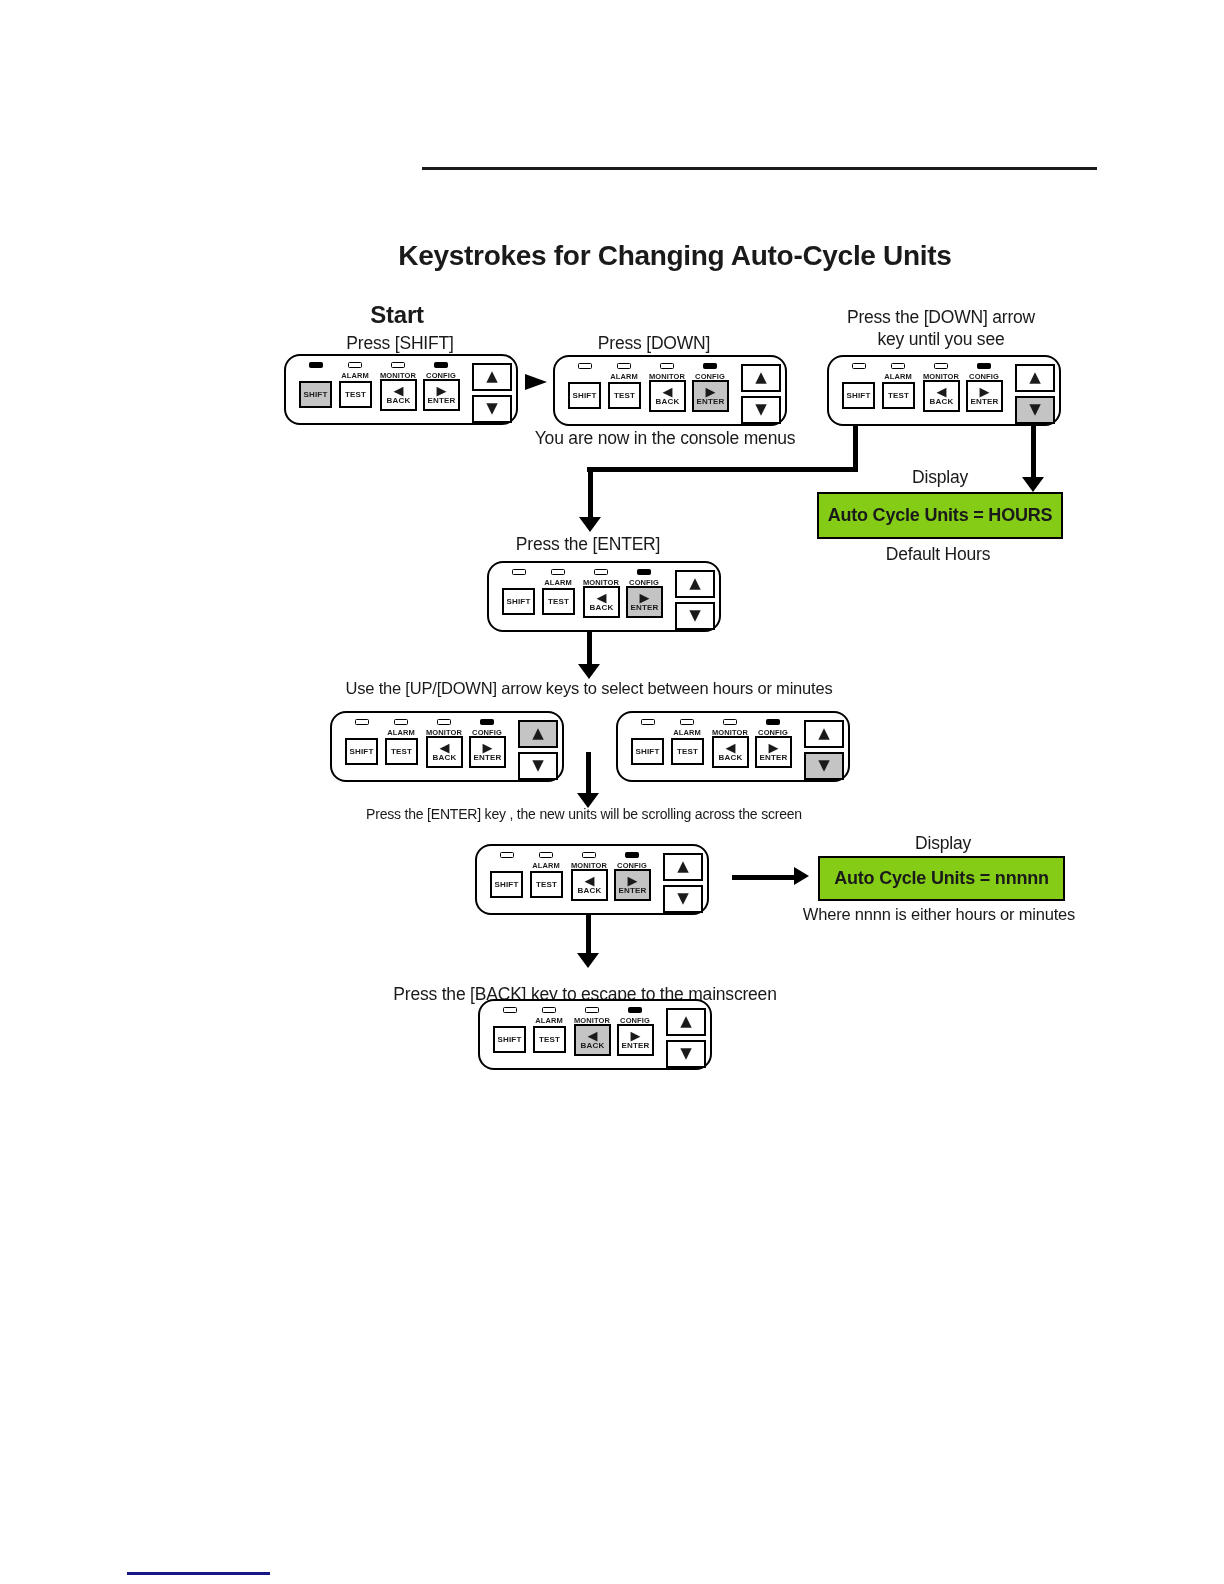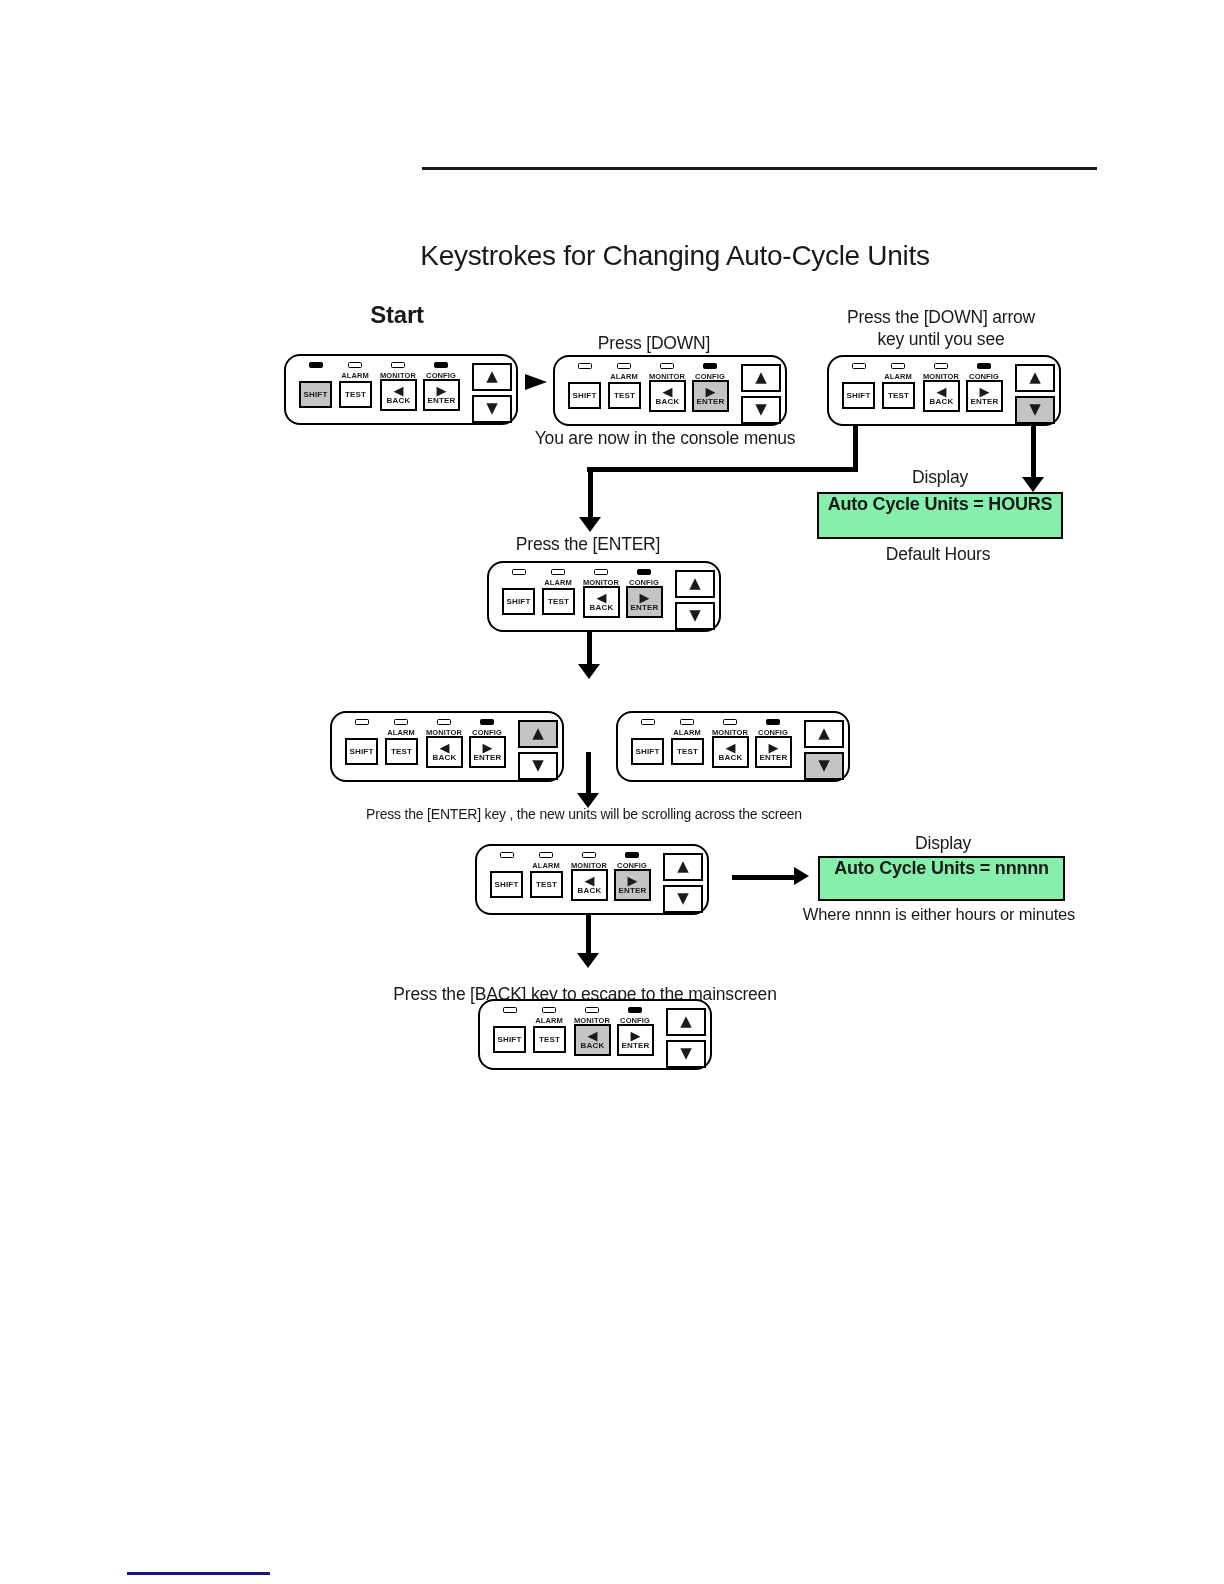--- a/index.html
+++ b/index.html
@@ -3,28 +3,28 @@
 <meta charset="utf-8">
 <style>
   *{box-sizing:border-box;margin:0;padding:0}
   html,body{background:#fff}
   body{width:1224px;height:1584px;position:relative;overflow:hidden;
        font-family:"Liberation Sans","DejaVu Sans",sans-serif;color:#1a1a1a}
   .page{position:absolute;inset:0}
   #diagram{position:absolute;inset:0}
   .rule{position:absolute;left:422px;top:167px;width:675px;height:2.5px;background:#1a1a1a}
   .title{position:absolute;left:375px;top:240px;width:600px;text-align:center;
-         font-size:28px;font-weight:400;letter-spacing:-0.3px}
+         font-size:28px;font-weight:700;letter-spacing:-0.3px}
   .footer-line{position:absolute;left:127px;top:1572px;width:143px;height:3px;background:#161685}
 
   .lbl{position:absolute;width:600px;text-align:center;white-space:pre-line;
        line-height:1.26;letter-spacing:-0.2px}
 
-  .dbox{position:absolute;border:2.5px solid #000;background:#86efac;
-        display:flex;justify-content:center}
+  .dbox{position:absolute;border:2.5px solid #000;background:#84cc16;
+        display:flex;align-items:center;justify-content:center}
   .dtext{font-weight:bold;font-size:18px;letter-spacing:-0.2px}
 
   .line{position:absolute;background:#000}
   .tri-down{position:absolute;width:0;height:0;border-left:11px solid transparent;
             border-right:11px solid transparent;border-top:15px solid #000}
   .tri-right{position:absolute;width:0;height:0;border-top:9px solid transparent;
              border-bottom:9px solid transparent;border-left:15px solid #000}
   .tri-right.big{border-top-width:8px;border-bottom-width:8px;border-left-width:22px}
 
   .panel{position:absolute;width:234px;height:71px;border:2.5px solid #000;
@@ -52,27 +52,29 @@
   .karr.ud{font-size:15px}
 </style>
 </head>
 <body>
 
 <div class="page">
   <div class="rule"></div>
   <h1 class="title">Keystrokes for Changing Auto-Cycle Units</h1>
   <div id="diagram">
       <div class="lbl" style="left: 97px; top: 300px; font-size: 24px; font-weight: 600;">Start</div>
+      <div class="lbl" style="left: 100px; top: 332px; font-size: 17.5px;">Press [SHIFT]</div>
       <div class="lbl" style="left: 354px; top: 332px; font-size: 17.5px;">Press [DOWN]</div>
       <div class="lbl" style="left: 641px; top: 306px; font-size: 17.5px;">Press the [DOWN] arrow
 key until you see</div>
       <div class="lbl" style="left: 365px; top: 427px; font-size: 17.5px;">You are now in the console menus</div>
       <div class="lbl" style="left: 640px; top: 466px; font-size: 17.5px;">Display</div>
       <div class="lbl" style="left: 638px; top: 543px; font-size: 17.5px;">Default Hours</div>
       <div class="lbl" style="left: 288px; top: 533px; font-size: 17.5px;">Press the [ENTER]</div>
+      <div class="lbl" style="left: 289px; top: 678px; font-size: 16.5px;">Use the [UP/[DOWN] arrow keys to select between hours or minutes</div>
       <div class="lbl" style="left: 284px; top: 806px; font-size: 14px;">Press the [ENTER] key , the new units will be scrolling across the screen</div>
       <div class="lbl" style="left: 643px; top: 832px; font-size: 17.5px;">Display</div>
       <div class="lbl" style="left: 639px; top: 904px; font-size: 16.5px;">Where nnnn is either hours or minutes</div>
       <div class="lbl" style="left: 285px; top: 964px; font-size: 17.5px; margin-top: 19px;">Press the [BACK] key to escape to the mainscreen</div>
       <div class="dbox" style="left: 817px; top: 492px; width: 246px; height: 47px;">
         <div class="dtext">Auto Cycle Units = HOURS</div>
       </div>
       <div class="dbox" style="left: 818px; top: 856px; width: 247px; height: 45px;">
         <div class="dtext">Auto Cycle Units = nnnnn</div>
       </div>

